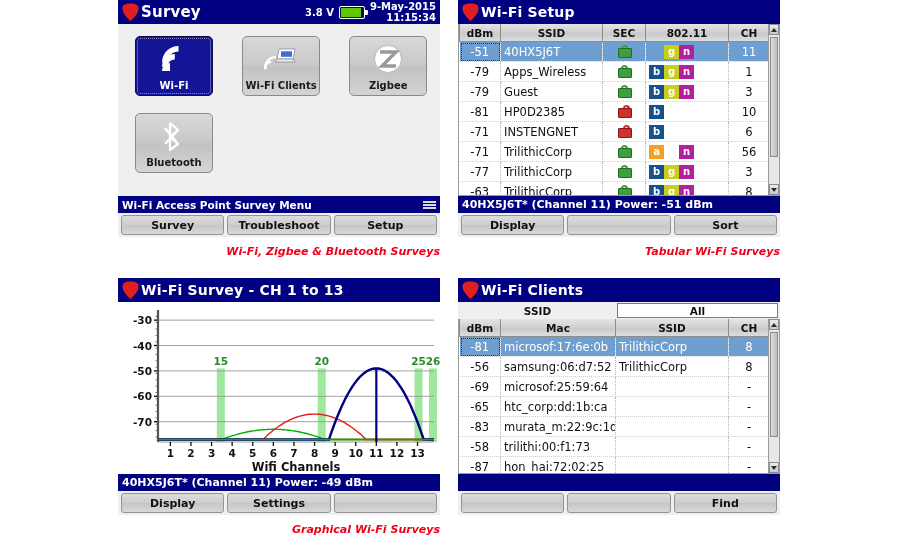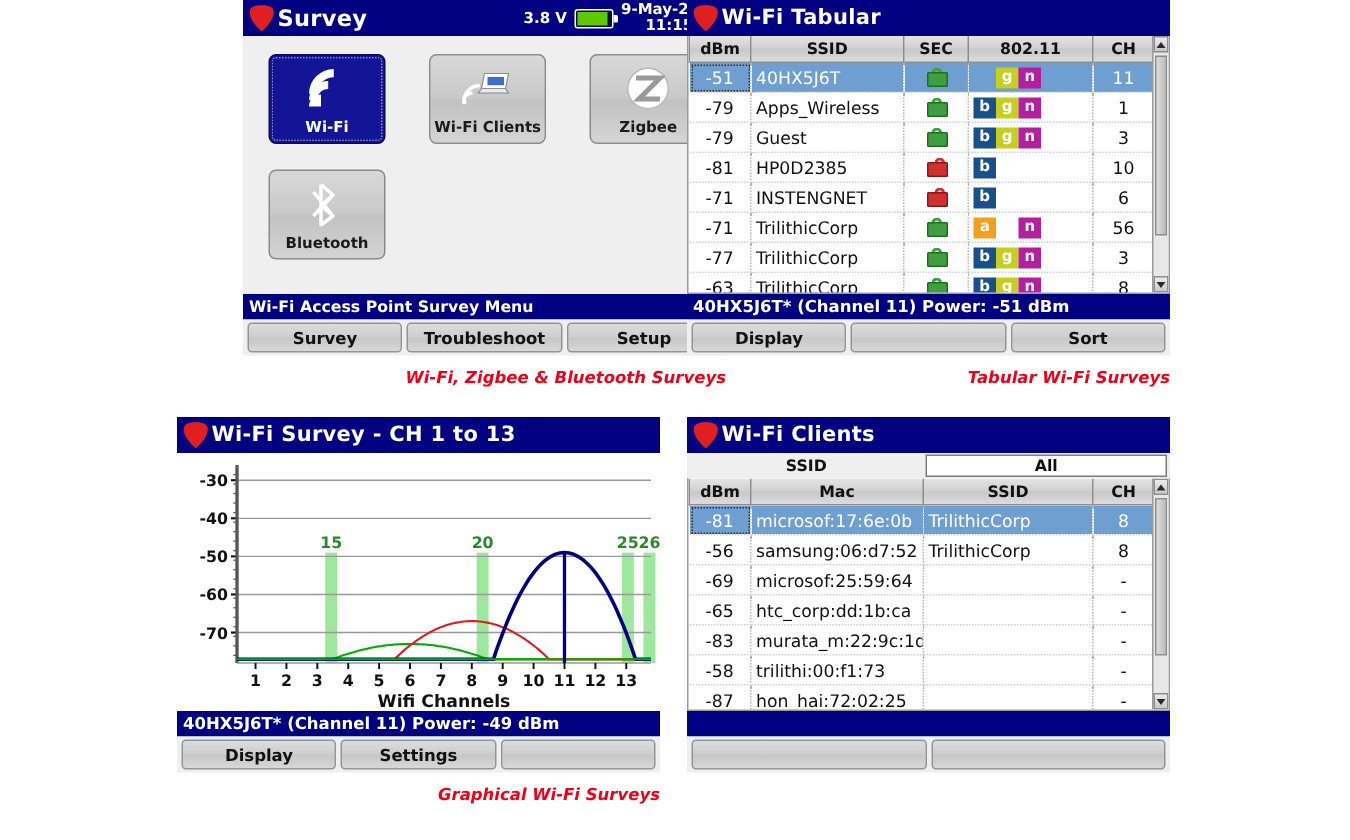--- a/index.html
+++ b/index.html
@@ -4,21 +4,21 @@
 <style>
   html,body{margin:0;padding:0;}
   body{
     width:900px;height:560px;
     background:#ffffff;
     font-family:"DejaVu Sans","Liberation Sans",sans-serif;
     overflow:hidden;
     position:relative;
   }
   .panel{position:absolute;width:322px;}
-  .p-tl{left:118px;top:0;margin-left:44px;}
+  .p-tl{left:118px;top:0;}
   .p-tr{left:458px;top:0;}
   .p-bl{left:118px;top:278px;}
   .p-br{left:458px;top:278px;}
 
   
   .titlebar{
     background:#000080;color:#ffffff;
     height:24px;display:flex;align-items:center;
     padding:0 4px;box-sizing:border-box;
     font-weight:bold;font-size:14px;
@@ -244,21 +244,21 @@
   <div class="caption">Wi-Fi, Zigbee &amp; Bluetooth Surveys</div>
 </div>
 
 <div class="panel p-tr">
   <div class="titlebar">
     <span class="heart">
       <svg width="17" height="18" viewBox="0 0 17 18">
           <path d="M8.5 18 C3 13 0.5 9 0.5 5.2 C0.5 2 3 0.5 8.5 0.5 C14 0.5 16.5 2 16.5 5.2 C16.5 9 14 13 8.5 18 Z" fill="#e02020"></path>
         </svg>
     </span>
-    <span class="ttl">Wi-Fi Tabular</span>
+    <span class="ttl">Wi-Fi Setup</span>
   </div>
 
   <div class="tablewrap" style="height:172px;overflow:hidden">
     <table class="grid" style="width:311px">
       <thead>
           <tr>
         <th class="c-dbm">dBm</th>
         <th>SSID</th>
         <th class="c-sec">SEC</th>
         <th class="c-11">802.11</th>
@@ -572,14 +572,15 @@
       <div class="ar dn">
           <i></i>
         </div>
     </div>
   </div>
 
   <div class="statusbar"></div>
   <div class="softkeys">
     <div class="skey"></div>
     <div class="skey"></div>
+    <div class="skey">Find</div>
   </div>
 </div>
 
 </body></html>

